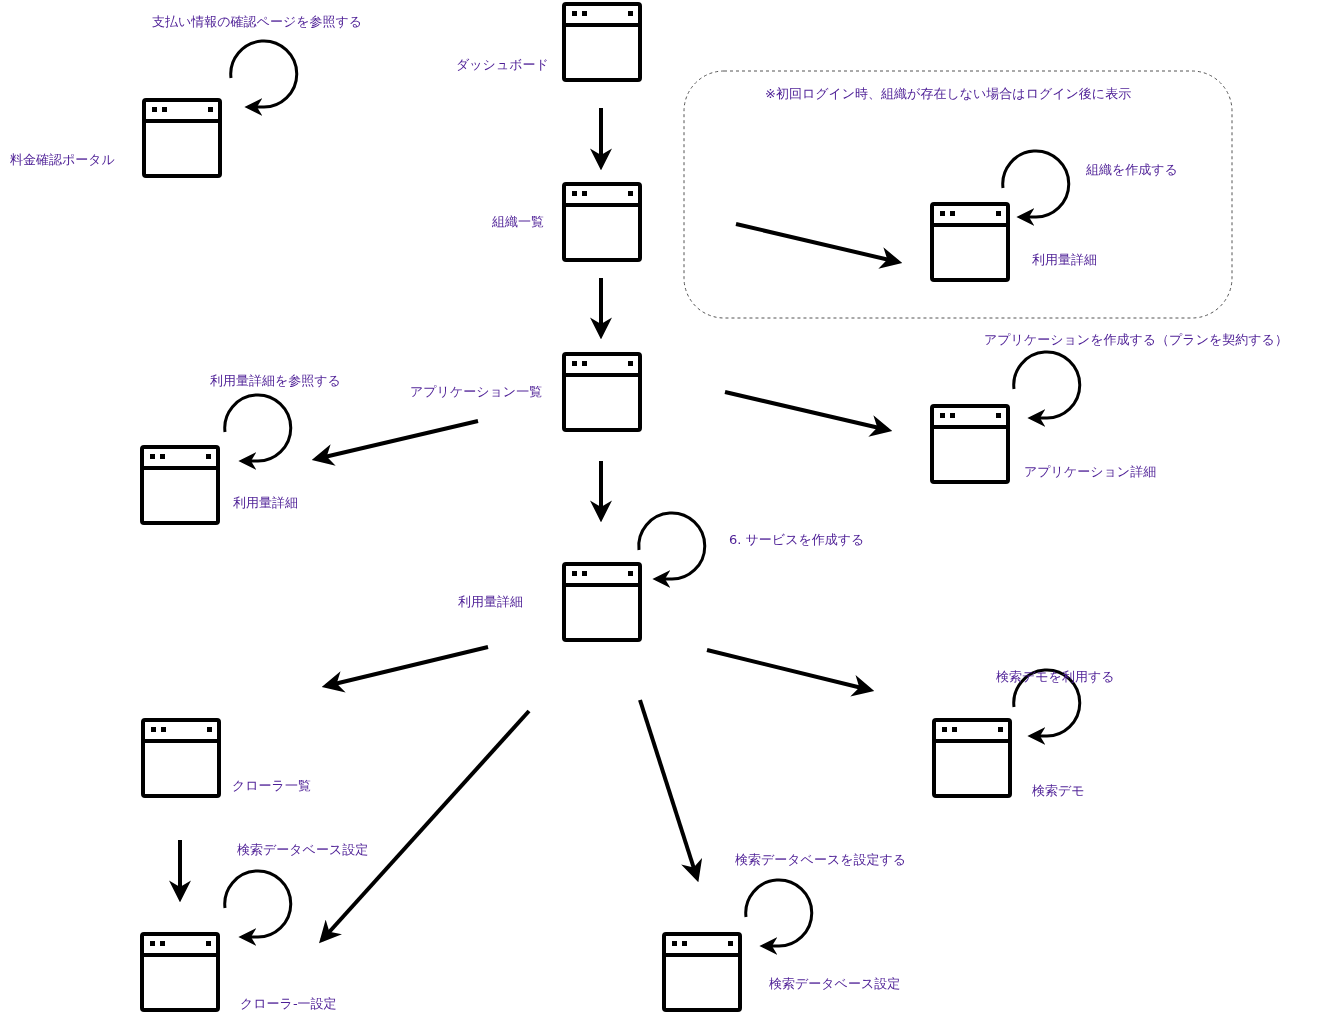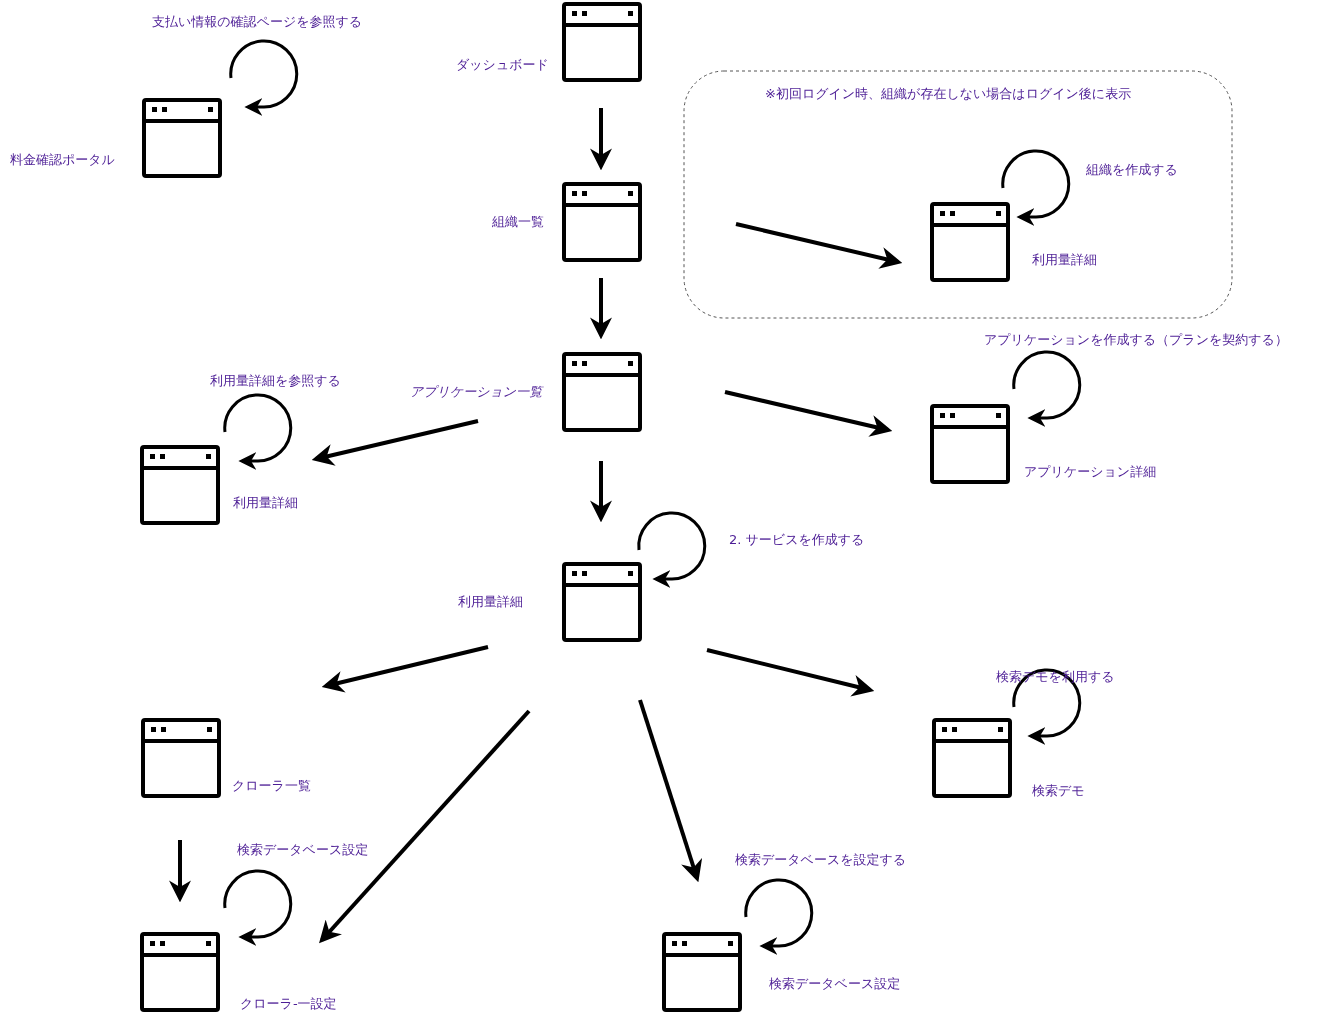--- a/index.html
+++ b/index.html
@@ -137,29 +137,29 @@
 <div class="lbl" style="left:152px;top:14px;">支払い情報の確認ページを参照する</div>
 <div class="lbl" style="left:10px;top:152px;">料金確認ポータル</div>
 
 <div class="lbl" style="left:456px;top:51px;margin-top:6px;">ダッシュボード</div>
 <div class="lbl" style="left:492px;top:214px;">組織一覧</div>
 
 <div class="lbl" style="left:765px;top:86px;">※初回ログイン時、組織が存在しない場合はログイン後に表示</div>
 <div class="lbl" style="left:1086px;top:162px;text-align:right;">組織を作成する</div>
 <div class="lbl" style="left:1032px;top:252px;">利用量詳細</div>
 
-<div class="lbl" style="left:410px;top:384px;font-style:italic;">アプリケーション一覧</div>
+<div class="lbl" style="left:410px;top:384px;">アプリケーション一覧</div>
 <div class="lbl" style="left:984px;top:332px;">アプリケーションを作成する（プランを契約する）</div>
 <div class="lbl" style="left:1024px;top:464px;text-align:center;">アプリケーション詳細</div>
 
 <div class="lbl" style="left:210px;top:373px;">利用量詳細を参照する</div>
 <div class="lbl" style="left:233px;top:482px;margin-top:13px;">利用量詳細</div>
 
 <div class="lbl" style="left:458px;top:594px;">利用量詳細</div>
-<div class="lbl" style="left:729px;top:532px;">2. サービスを作成する</div>
+<div class="lbl" style="left:729px;top:532px;">6. サービスを作成する</div>
 
 <div class="lbl" style="left:996px;top:669px;">検索デモを利用する</div>
 <div class="lbl" style="left:1032px;top:783px;">検索デモ</div>
 
 <div class="lbl" style="left:232px;top:778px;">クローラ一覧</div>
 <div class="lbl" style="left:237px;top:842px;">検索データベース設定</div>
 <div class="lbl" style="left:240px;top:996px;">クローラ-一設定</div>
 
 <div class="lbl" style="left:735px;top:852px;">検索データベースを設定する</div>
 <div class="lbl" style="left:769px;top:976px;">検索データベース設定</div>

